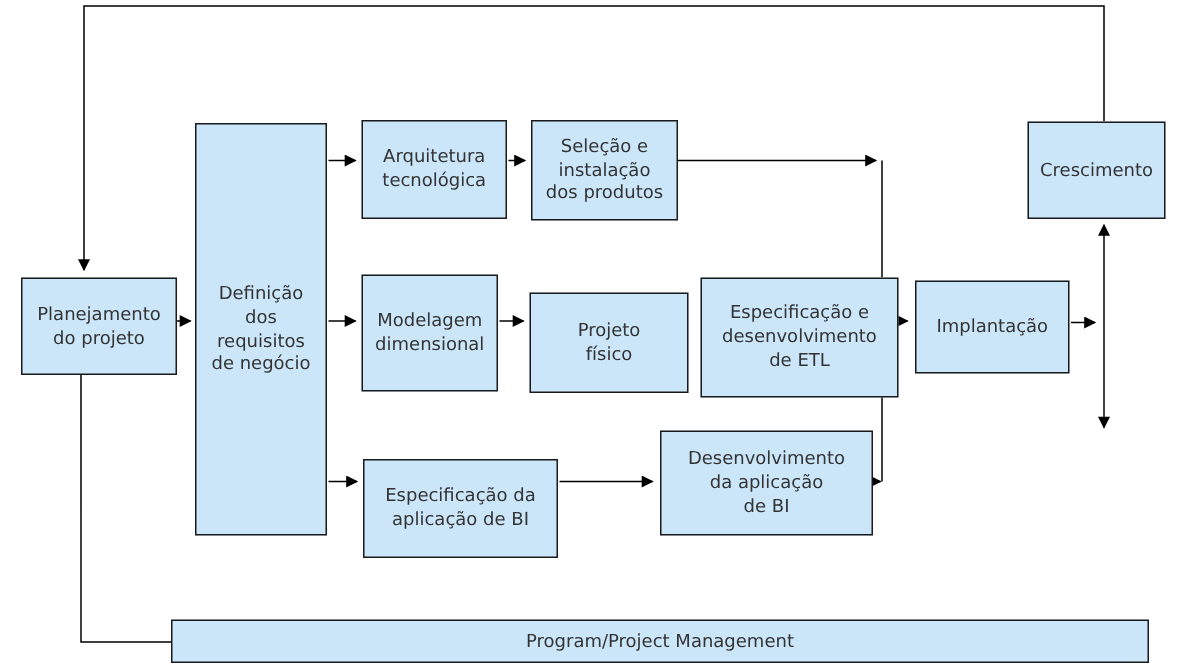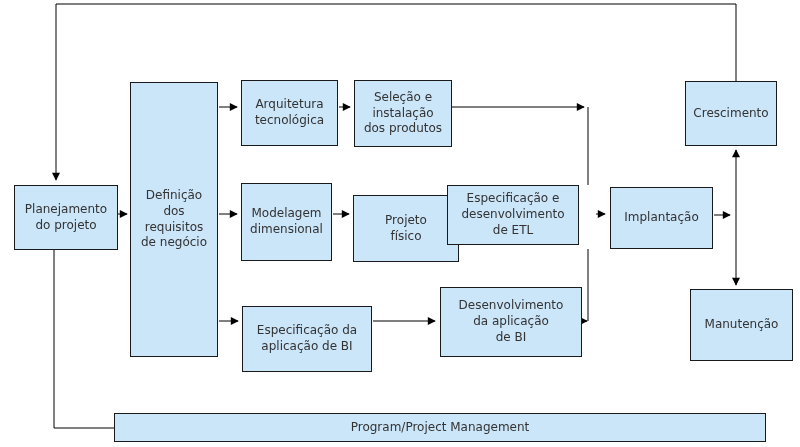--- a/index.html
+++ b/index.html
@@ -105,37 +105,34 @@
   <div class="box" style="left:241px;top:183px;width:91px;height:78px">
     <span class="lbl">Modelagem
 dimensional</span>
   </div>
 
   <div class="box" style="left:353px;top:195px;width:106px;height:67px">
     <span class="lbl">Projeto
 físico</span>
   </div>
 
-  <div class="box" style="left:447px;top:185px;width:132px;height:60px">
+  <div class="box" style="left:467px;top:185px;width:132px;height:80px">
     <span class="lbl">Especificação e
 desenvolvimento
 de ETL</span>
   </div>
 
   <div class="box" style="left:610px;top:187px;width:103px;height:62px">
     <span class="lbl">Implantação</span>
   </div>
 
   <div class="box" style="left:685px;top:81px;width:92px;height:65px">
     <span class="lbl">Crescimento</span>
   </div>
 
-  <div class="box" style="left:690px;top:289px;width:103px;height:72px">
-    <span class="lbl">Manutenção</span>
-  </div>
 
   <div class="box" style="left:242px;top:306px;width:130px;height:66px">
     <span class="lbl">Especificação da
 aplicação de BI</span>
   </div>
 
   <div class="box" style="left:440px;top:287px;width:142px;height:70px">
     <span class="lbl">Desenvolvimento
 da aplicação
 de BI</span>

